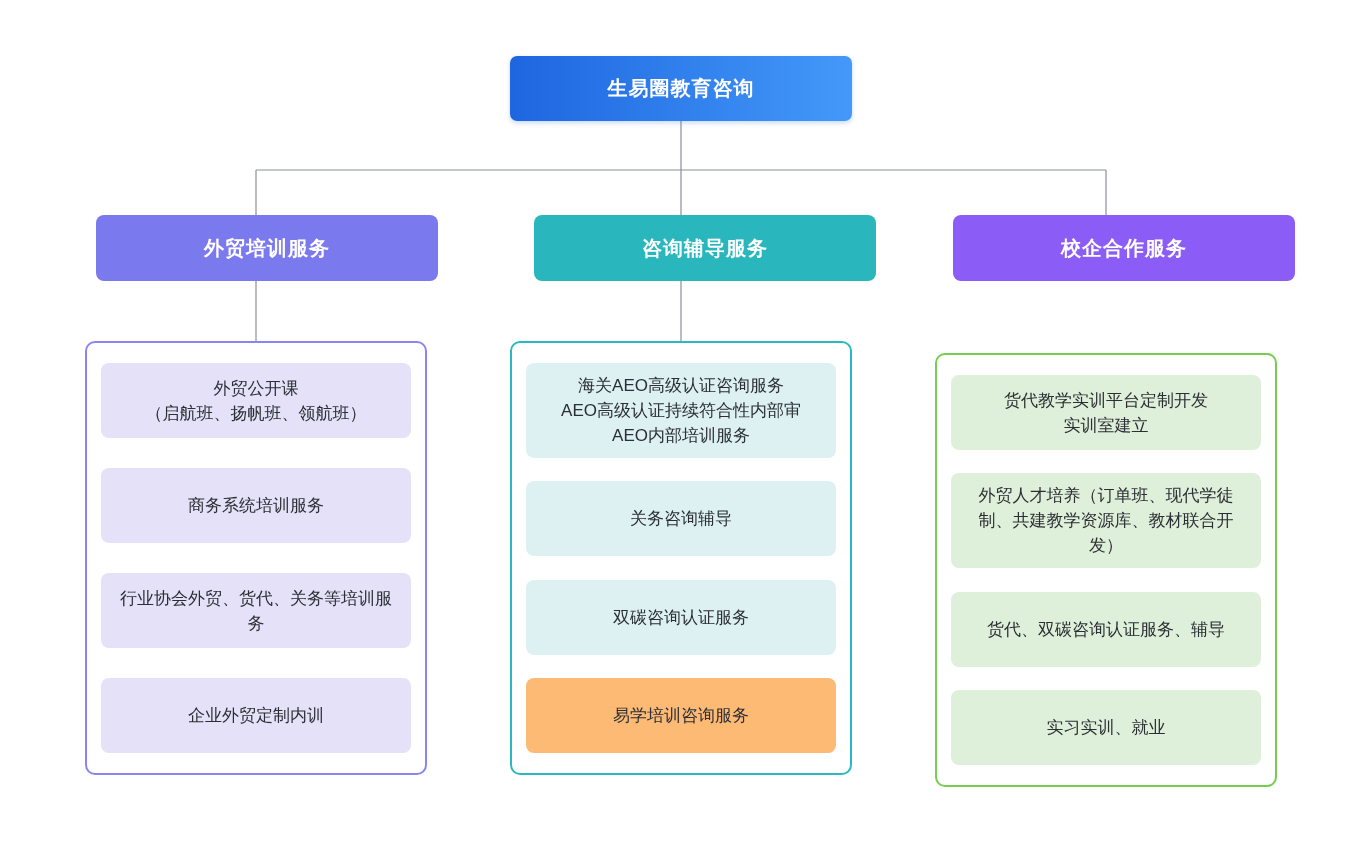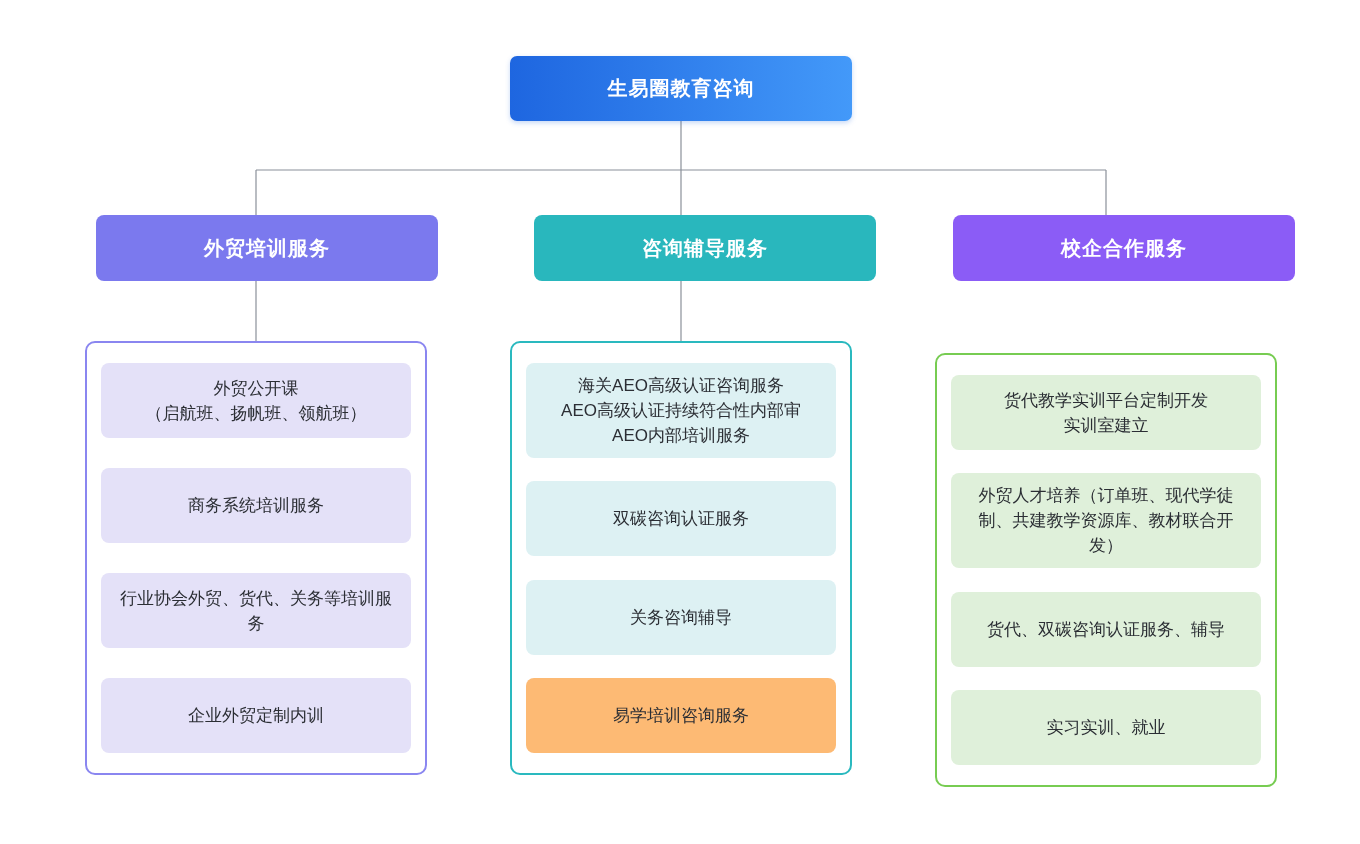--- a/index.html
+++ b/index.html
@@ -95,22 +95,22 @@
 （启航班、扬帆班、领航班）</div>
     <div class="leaf-item" style="background-color: rgb(228, 225, 248);">商务系统培训服务</div>
     <div class="leaf-item" style="background-color: rgb(228, 225, 248);">行业协会外贸、货代、关务等培训服务</div>
     <div class="leaf-item" style="background-color: rgb(228, 225, 248);">企业外贸定制内训</div>
   </div>
 
   <div class="branch-container b1" style="border-color: rgb(42, 185, 191);">
     <div class="leaf-item" style="background-color: rgb(221, 241, 243);">海关AEO高级认证咨询服务
 AEO高级认证持续符合性内部审
 AEO内部培训服务</div>
+    <div class="leaf-item" style="background-color: rgb(221, 241, 243);">关务咨询辅导</div>
     <div class="leaf-item" style="background-color: rgb(221, 241, 243);">双碳咨询认证服务</div>
-    <div class="leaf-item" style="background-color: rgb(221, 241, 243);">关务咨询辅导</div>
     <div class="leaf-item" style="background-color: #fdba74;">易学培训咨询服务</div>
   </div>
 
   <div class="branch-container b2" style="border-color: rgb(119, 204, 82); margin-top: 12px;">
     <div class="leaf-item" style="background-color: rgb(223, 240, 218);">货代教学实训平台定制开发
 实训室建立</div>
     <div class="leaf-item" style="background-color: rgb(223, 240, 218);">外贸人才培养（订单班、现代学徒制、共建教学资源库、教材联合开发）</div>
     <div class="leaf-item" style="background-color: rgb(223, 240, 218);">货代、双碳咨询认证服务、辅导</div>
     <div class="leaf-item" style="background-color: rgb(223, 240, 218);">实习实训、就业</div>
   </div>

